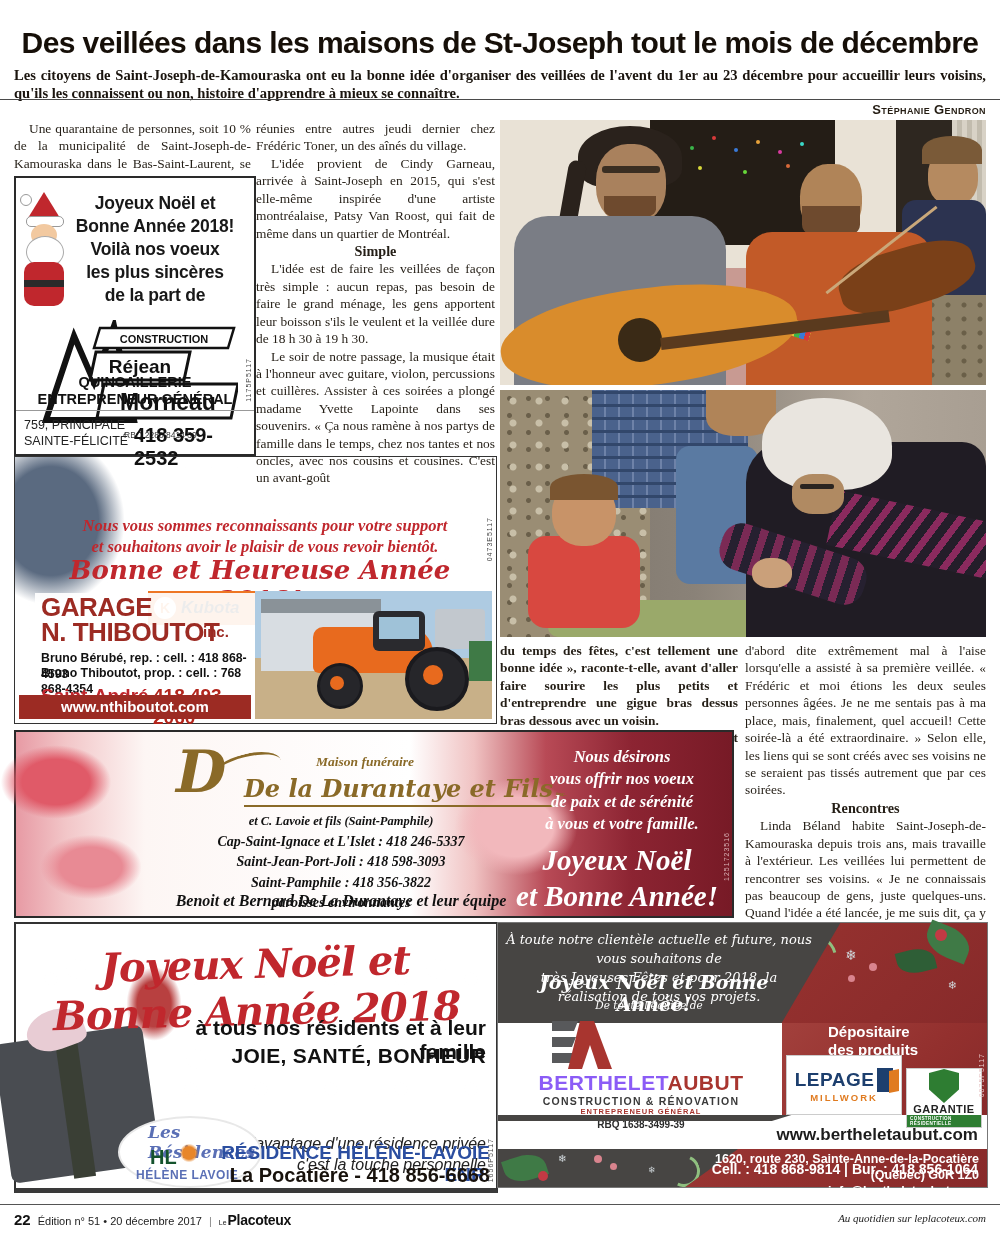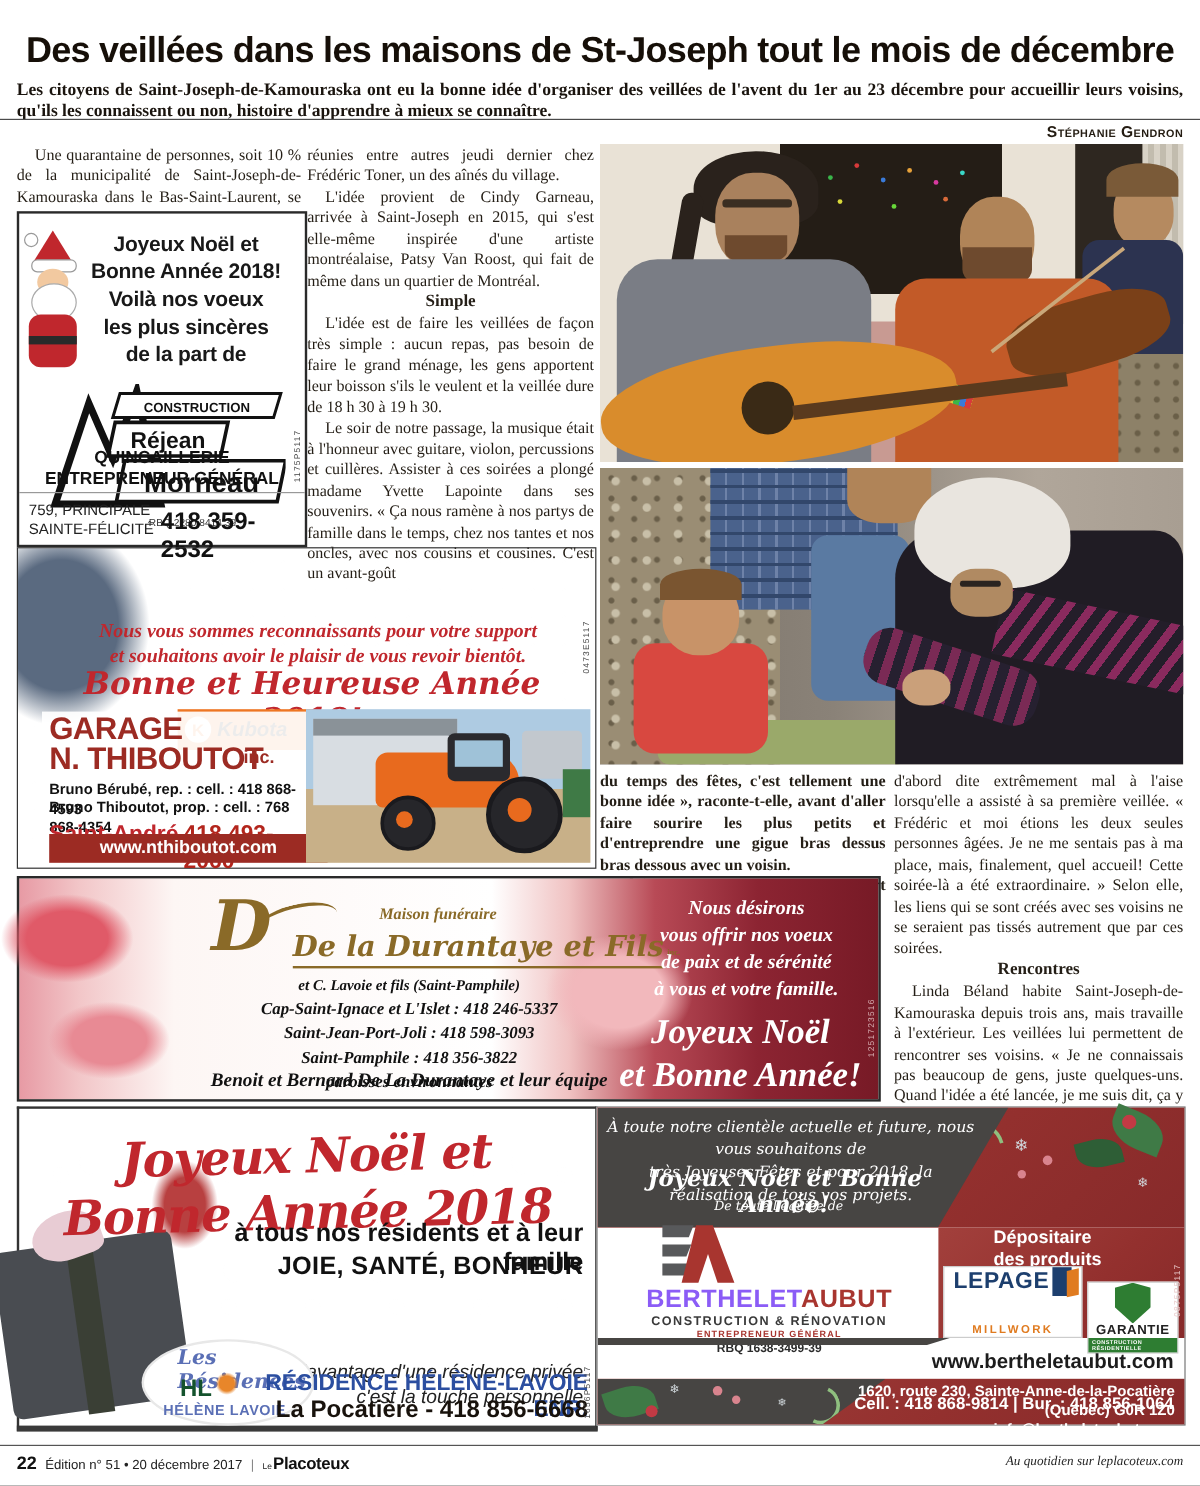--- a/index.html
+++ b/index.html
@@ -47,21 +47,21 @@
   .gar{background:linear-gradient(160deg,#dfe9f3 0%,#cfdded 45%,#c2d2e6 100%);}
   .snow{background-image:radial-gradient(circle,#ffffff 1.2px,rgba(255,255,255,0) 2px),
         radial-gradient(circle,#ffffffcc 1px,rgba(255,255,255,0) 1.8px);
         background-size:26px 23px,17px 19px;}
   .gar-red{font:700 italic 16.5px/1.3 "Liberation Serif",serif;color:#c0272d;text-align:center;}
   .gar-script{font:700 italic 26px "DejaVu Serif",serif;color:#c0272d;text-align:center;}
   .gar-name{font:700 26px/0.95 "Liberation Sans",sans-serif;color:#9c2b23;letter-spacing:-.5px;}
   .gar-contact{font:700 12.3px/1.3 "Liberation Sans",sans-serif;color:#111;}
   .gar-city{font:700 19px "Liberation Sans",sans-serif;color:#c0272d;}
   .gar-tel{font:700 19px "Liberation Sans",sans-serif;color:#b3251c;}
-  .gar-url{background:#9c2b23;color:#fff;font:700 15px/24px "Liberation Sans",sans-serif;text-align:center;margin-left:22px;}
+  .gar-url{background:#9c2b23;color:#fff;font:700 15px/24px "Liberation Sans",sans-serif;text-align:center;}
 
   
   .fun{background:linear-gradient(90deg,#e79aa4 0%,#f2c6c8 7%,#fdf6f4 18%,#ffffff 55%,
        #f0c2c2 64%,#b84a56 74%,#8c2432 86%,#771a26 100%);}
   .fun-logo-d{font:700 italic 58px "DejaVu Serif",serif;color:#8a6a28;}
   .fun-mf{font:700 italic 13.5px "Liberation Serif",serif;color:#8a6a28;}
   .fun-name{font:700 italic 24px "DejaVu Serif",serif;color:#8a6a28;border-bottom:2px solid #8a6a28;}
   .fun-lavoie{font:700 italic 12.5px "Liberation Serif",serif;color:#111;}
   .fun-tel{font:700 14px/1.45 "Liberation Serif",serif;color:#111;text-align:center;}
   .fun-equipe{font:700 italic 16px "Liberation Serif",serif;color:#111;}
@@ -93,21 +93,21 @@
   .ba-script-sm{font:italic 10.5px "DejaVu Serif",serif;color:#fff;text-align:center;}
   .ba-name1{font:800 21px "Liberation Sans",sans-serif;color:#8b5cf6;letter-spacing:.5px;}
   .ba-name2{color:#a8352f;}
   .ba-cr{font:700 10.5px "Liberation Sans",sans-serif;color:#3a3a3a;letter-spacing:1.2px;}
   .ba-eg{font:700 7.5px "Liberation Sans",sans-serif;color:#a8352f;letter-spacing:1px;}
   .ba-rbq{font:700 10px "Liberation Sans",sans-serif;color:#2b2b2b;}
   .ba-dep{font:700 15px/1.2 "Liberation Sans",sans-serif;color:#fff;}
   .ba-url{font:700 17px "Liberation Sans",sans-serif;color:#1c1c1c;text-align:right;}
   .ba-contact{font:700 13.5px/1.4 "Liberation Sans",sans-serif;color:#fff;text-align:right;}
   .logo-box{background:#fff;border:1px solid #ccc;display:flex;flex-direction:column;
-            align-items:center;justify-content:space-between;}
+            align-items:center;justify-content:center;}
   .lepage-txt{font:800 19px "Liberation Sans",sans-serif;color:#1d3f6e;letter-spacing:.5px;}
   .millwork-txt{font:700 9.5px "Liberation Sans",sans-serif;color:#e07b20;letter-spacing:2px;}
   .gar-shield{width:30px;height:34px;background:#2e7d32;
      clip-path:polygon(50% 0,100% 12%,100% 60%,50% 100%,0 60%,0 12%);}
   .garantie-txt{font:800 11px "Liberation Sans",sans-serif;color:#222;letter-spacing:.5px;}
   .garantie-bar{background:#2e7d32;color:#fff;font:700 4.6px "Liberation Sans",sans-serif;
      padding:1px 3px;letter-spacing:.4px;}
   .holly-leaf{position:absolute;background:#3f7a46;border-radius:0 60% 0 60%;}
   .holly-berry{position:absolute;background:#c23a44;border-radius:50%;}
   .flake{position:absolute;color:#cfd6da;font-family:"DejaVu Sans",sans-serif;}

